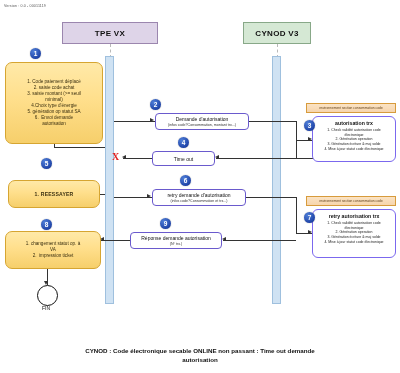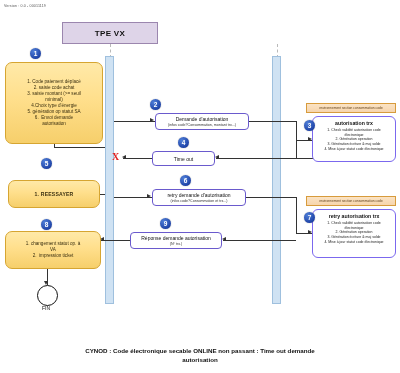--- a/index.html
+++ b/index.html
@@ -149,20 +149,23 @@
 </head>
 <body>
 
 <div id="canvas">
 
   <div class="version-label">Version : 0.0 - 00011119</div>
 
   <div class="actor-head actor-tpe">
     <span>TPE VX</span>
   </div>
+  <div class="actor-head actor-cynod">
+    <span>CYNOD V3</span>
+  </div>
 
   <div class="lifeline-dash" style="left:110px;top:44px;height:14px;"></div>
   <div class="lifeline-dash" style="left:277px;top:44px;height:14px;"></div>
 
   <div class="activation act-tpe"></div>
   <div class="activation act-cynod"></div>
 
   <div class="badge" style="left:30px;top:48px;">1</div>
   <div class="note note-1">
     <div class="line">1. Code paiement déplacé</div>

